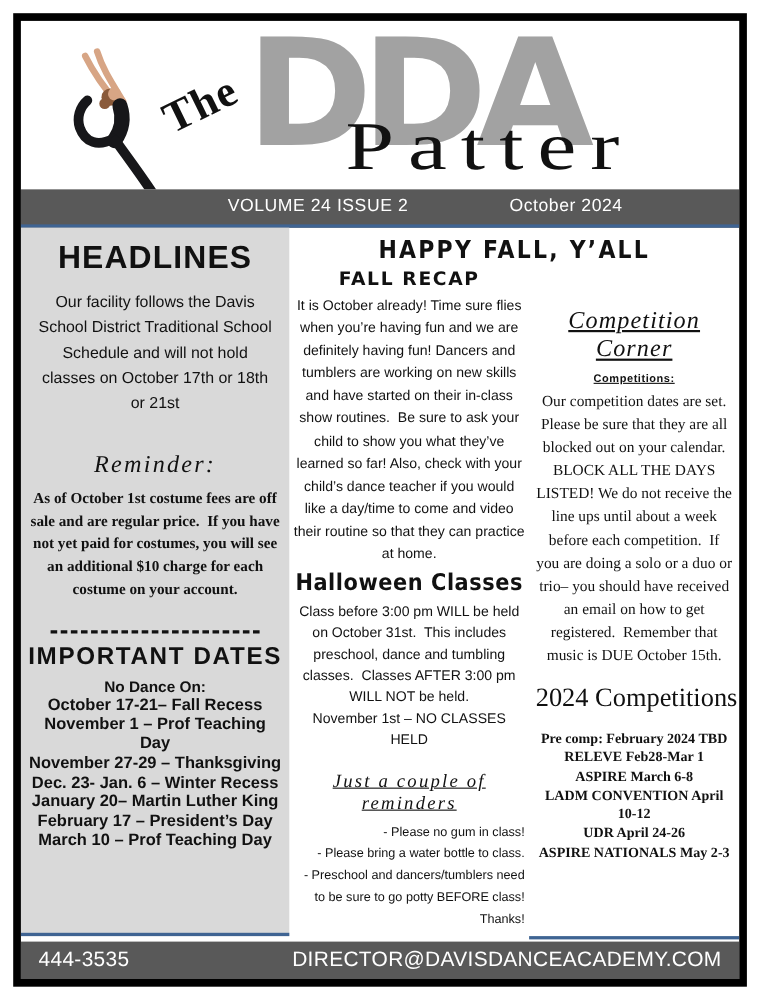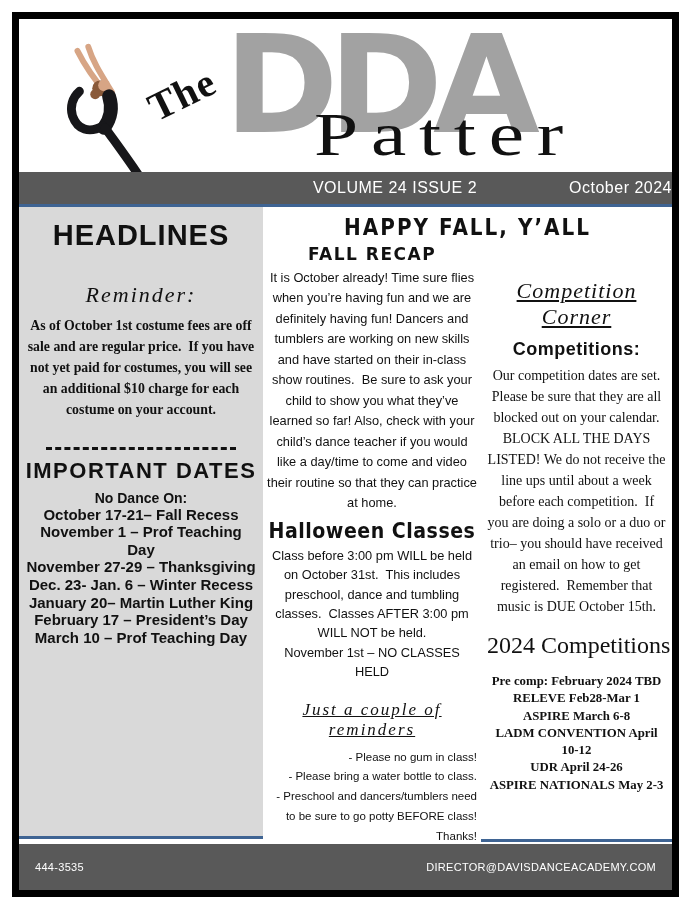--- a/index.html
+++ b/index.html
@@ -8,21 +8,21 @@
   .frame { position:absolute; left:12px; top:12px; width:667px; height:885px; border:7px solid #000; background:#fff; display:flex; flex-direction:column; overflow:hidden; }
 
   
   .masthead { position:relative; height:153px; background:#fff; overflow:hidden; }
   .dancer { position:absolute; left:28px; top:20px; width:128px; height:148px; }
   .logo-the { position:absolute; left:128px; top:52px; font-family:"Liberation Serif", serif; font-size:40px; font-weight:bold; transform:rotate(-26deg); letter-spacing:1px; }
   .logo-dda { position:absolute; left:205px; top:-16px; font-family:"DejaVu Sans", sans-serif; font-weight:900; font-size:138px; line-height:1.2; color:#a2a2a2; letter-spacing:-10px; transform:scaleY(0.98); }
   .logo-patter { position:absolute; left:295px; top:80px; font-family:"Liberation Serif", serif; font-size:62px; letter-spacing:10px; transform:scaleX(1.28); transform-origin:left center; white-space:nowrap; }
 
   
-  .volbar { height:35px; background:#595959; border-bottom:3px solid #3f6493; color:#fff; display:flex; align-items:center; font-size:16px; letter-spacing:0.5px;justify-content:flex-end; }
+  .volbar { height:35px; background:#595959; border-bottom:3px solid #3f6493; color:#fff; display:flex; align-items:center; font-size:16px; letter-spacing:0.5px; }
   .volbar .vol { margin-left:188px; }
   .volbar .date { margin-left:92px; }
 
   
   .content { flex:1; display:flex; min-height:0; }
   .col-left { width:244px; background:#d9d9d9; border-bottom:3px solid #3f6493; margin-bottom:5px; text-align:center; padding:0 6px; overflow:hidden; }
   .main { flex:1; display:flex; flex-direction:column; min-width:0; }
   .cols { flex:1; display:flex; min-height:0; }
   .col-mid { width:218px; text-align:center; padding:0 4px; overflow:hidden; }
   .col-right { flex:1; text-align:center; padding:0 6px; border-bottom:3px solid #3f6493; margin-bottom:2px; overflow:hidden; }
@@ -45,28 +45,28 @@
   .fall-recap-body { margin-top:4px; font-size:12.8px; line-height:1.6; }
   .halloween-title { margin-top:5px; font-family:"DejaVu Sans", sans-serif; font-weight:bold; font-size:19px; letter-spacing:0.5px; transform:scaleY(1.1); }
   .halloween-body { margin-top:5px; font-size:12.8px; line-height:1.52; }
   .halloween-note { font-size:12.8px; line-height:1.52; }
   .reminders-title { margin-top:18px; font-family:"Liberation Serif", serif; font-style:italic; font-size:17px; letter-spacing:2px; text-decoration:underline; }
   .reminders-list { margin-top:8px; }
   .reminders-list div { font-size:11.5px; line-height:1.72;text-align:right; }
 
   
   .corner-title { margin-top:39px; font-family:"Liberation Serif", serif; font-style:italic; font-size:22px; letter-spacing:1px; text-decoration:underline; }
-  .competitions-label { margin-top:9px; font-size:18px; font-weight:bold; letter-spacing:0.5px; }
+  .competitions-label { margin-top:9px; font-size:10px; font-weight:bold; letter-spacing:0.5px; text-decoration:underline; }
   .competitions-body { margin-top:5px; font-family:"Liberation Serif", serif; font-size:14px; line-height:1.5; }
   .season-title { margin-top:15px; font-family:"Liberation Serif", serif; font-size:24px; white-space:nowrap; }
   .season-list { margin-top:14px; }
   .season-list div { font-family:"Liberation Serif", serif; font-weight:bold; font-size:12.8px; line-height:1.35; }
 
   
-  .footer { height:46px; background:#595959; color:#fff; display:flex; align-items:center; justify-content:space-between; padding:0 16px; font-size:11px; letter-spacing:0.3px; }
+  .footer { height:34px; background:#595959; color:#fff; display:flex; align-items:center; justify-content:space-between; padding:0 16px; font-size:19px; letter-spacing:0.3px; }
   .footer .site { text-decoration:underline; cursor:pointer; }
 </style>
 </head>
 <body>
 
 <div class="frame">
 
   <div class="masthead">
     <svg class="dancer" viewBox="0 0 120 150">
 
@@ -92,20 +92,21 @@
 
   <div class="volbar">
     <span class="vol">VOLUME 24   ISSUE 2</span>
     <span class="date">October 2024</span>
   </div>
 
   <div class="content">
 
     <div class="col-left">
       <div class="headlines-title">HEADLINES</div>
+      <div class="headlines-body prewrap">Our facility follows the Davis School District Traditional School Schedule and will not hold classes on October 17th or 18th or 21st</div>
       <div class="reminder-title">Reminder:</div>
       <div class="reminder-body prewrap">As of October 1st costume fees are off sale and are regular price.  If you have not yet paid for costumes, you will see an additional $10 charge for each costume on your account.</div>
       <div class="dashed-divider"></div>
       <div class="important-title">IMPORTANT DATES</div>
       <div class="no-dance-label">No Dance On:</div>
       <div class="no-dance-list">
         <div>October 17-21– Fall Recess</div>
         <div>November 1 – Prof Teaching Day</div>
         <div>November 27-29 – Thanksgiving</div>
         <div>Dec. 23- Jan. 6 – Winter Recess</div>

